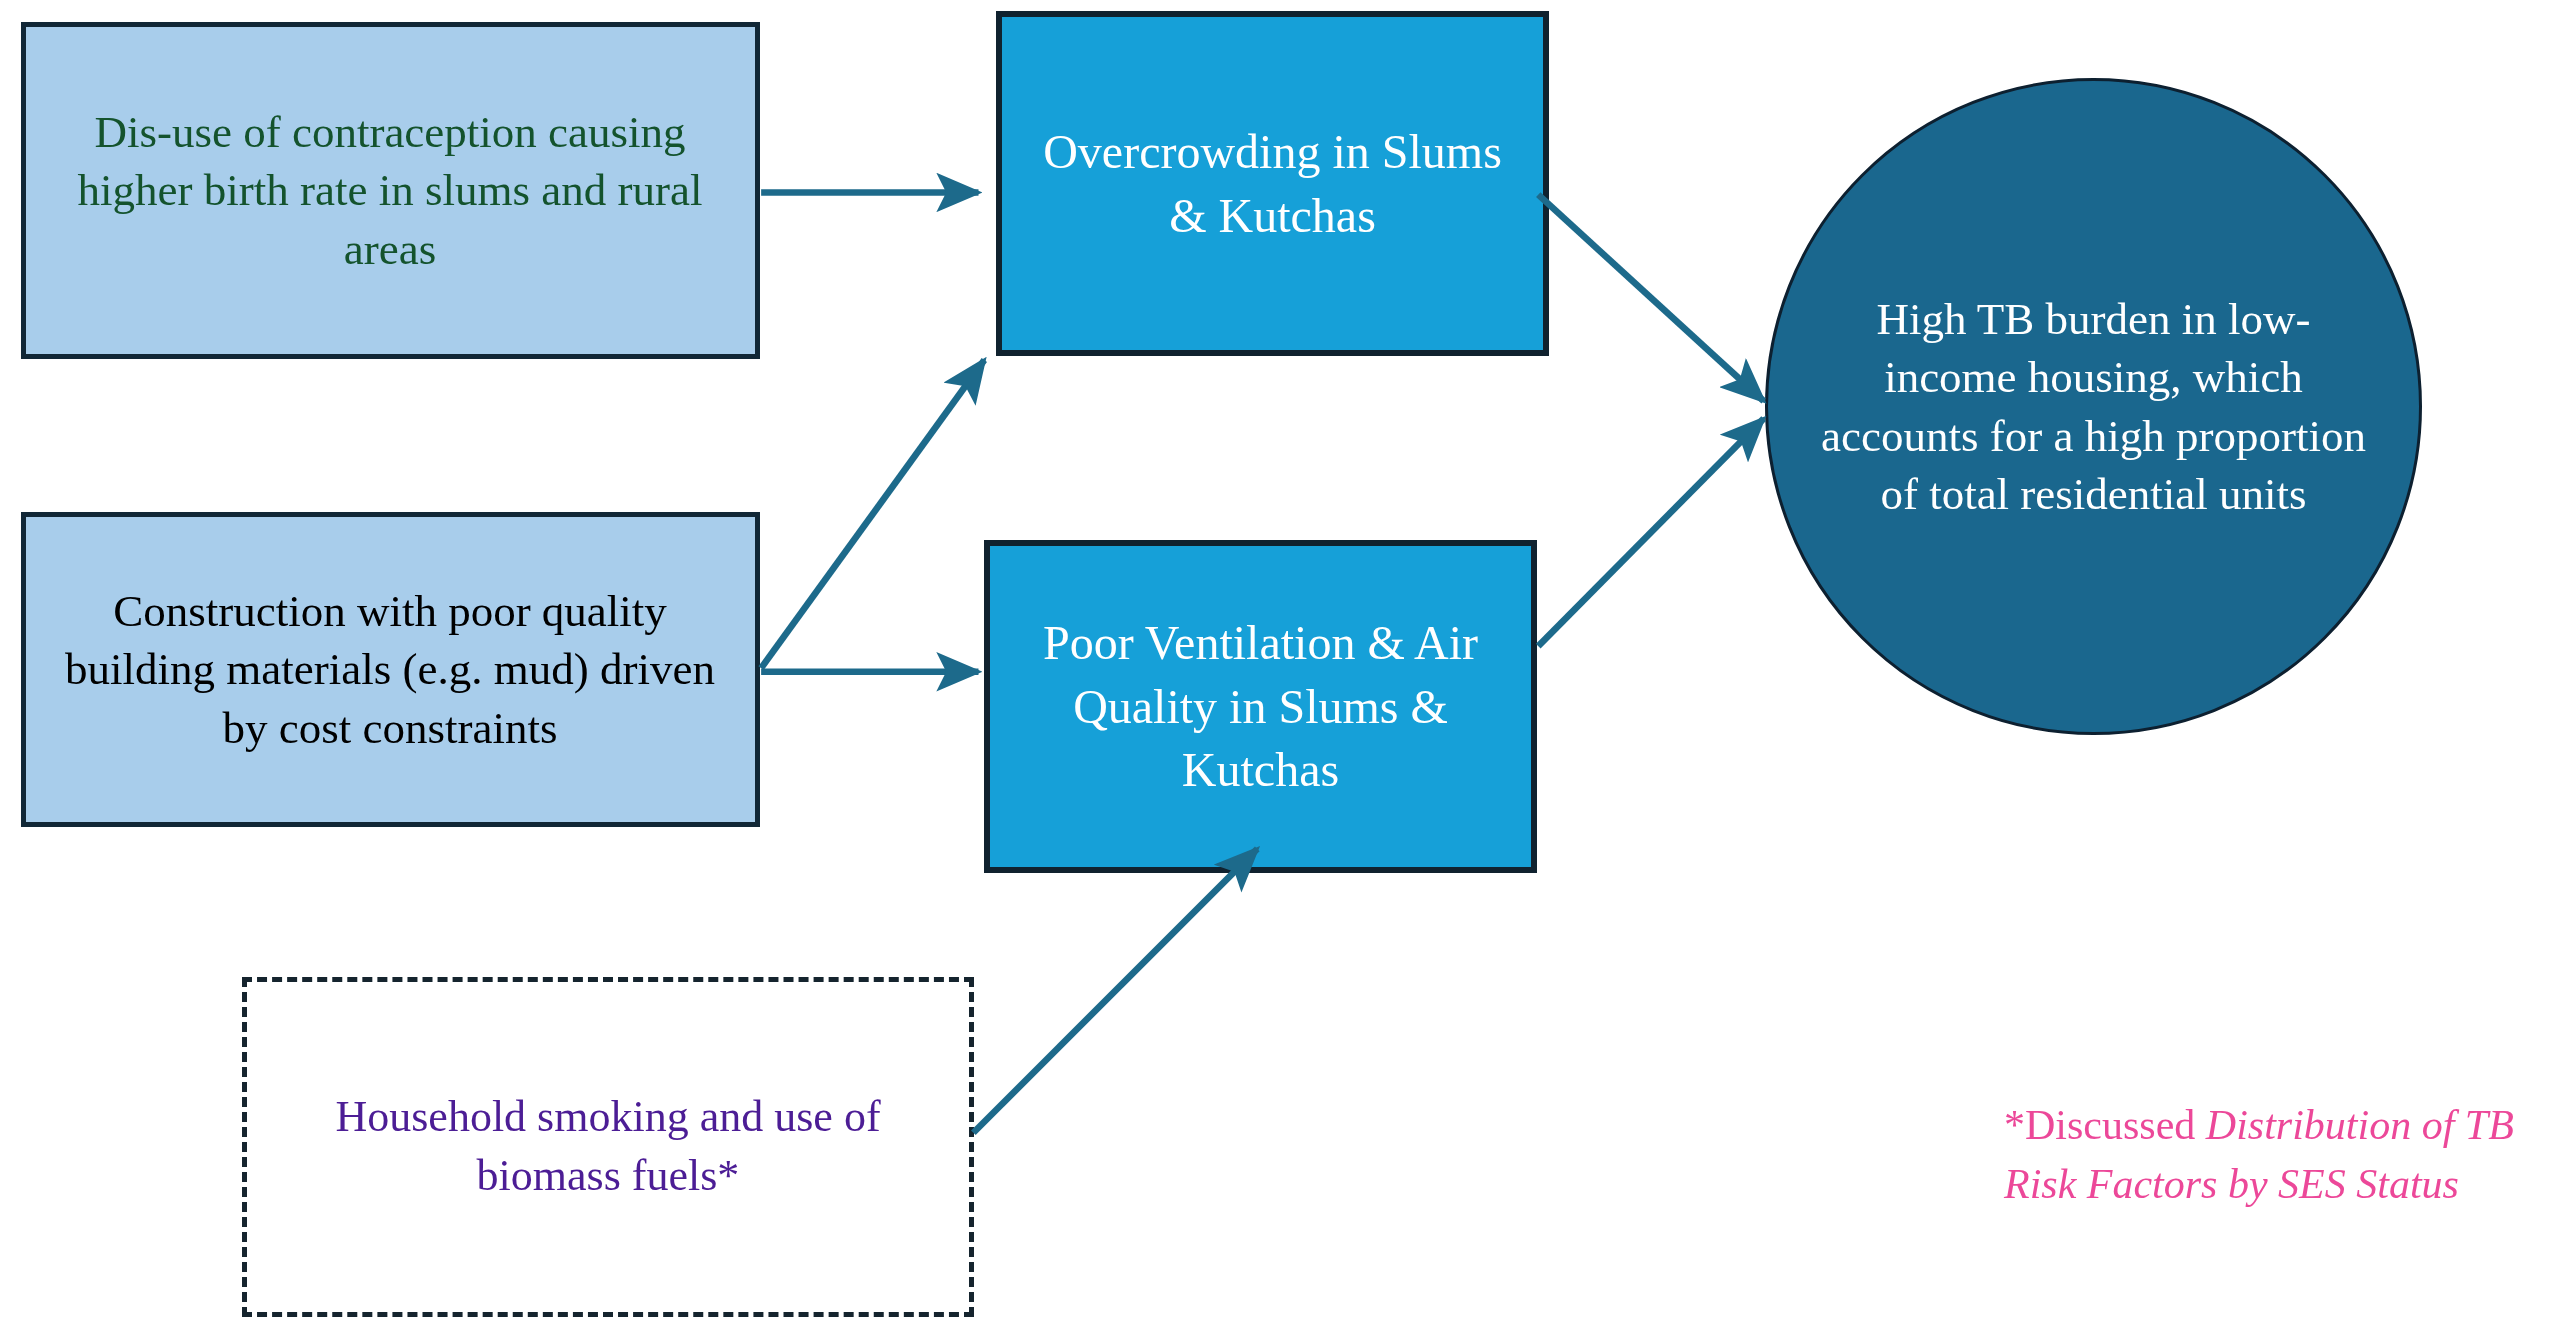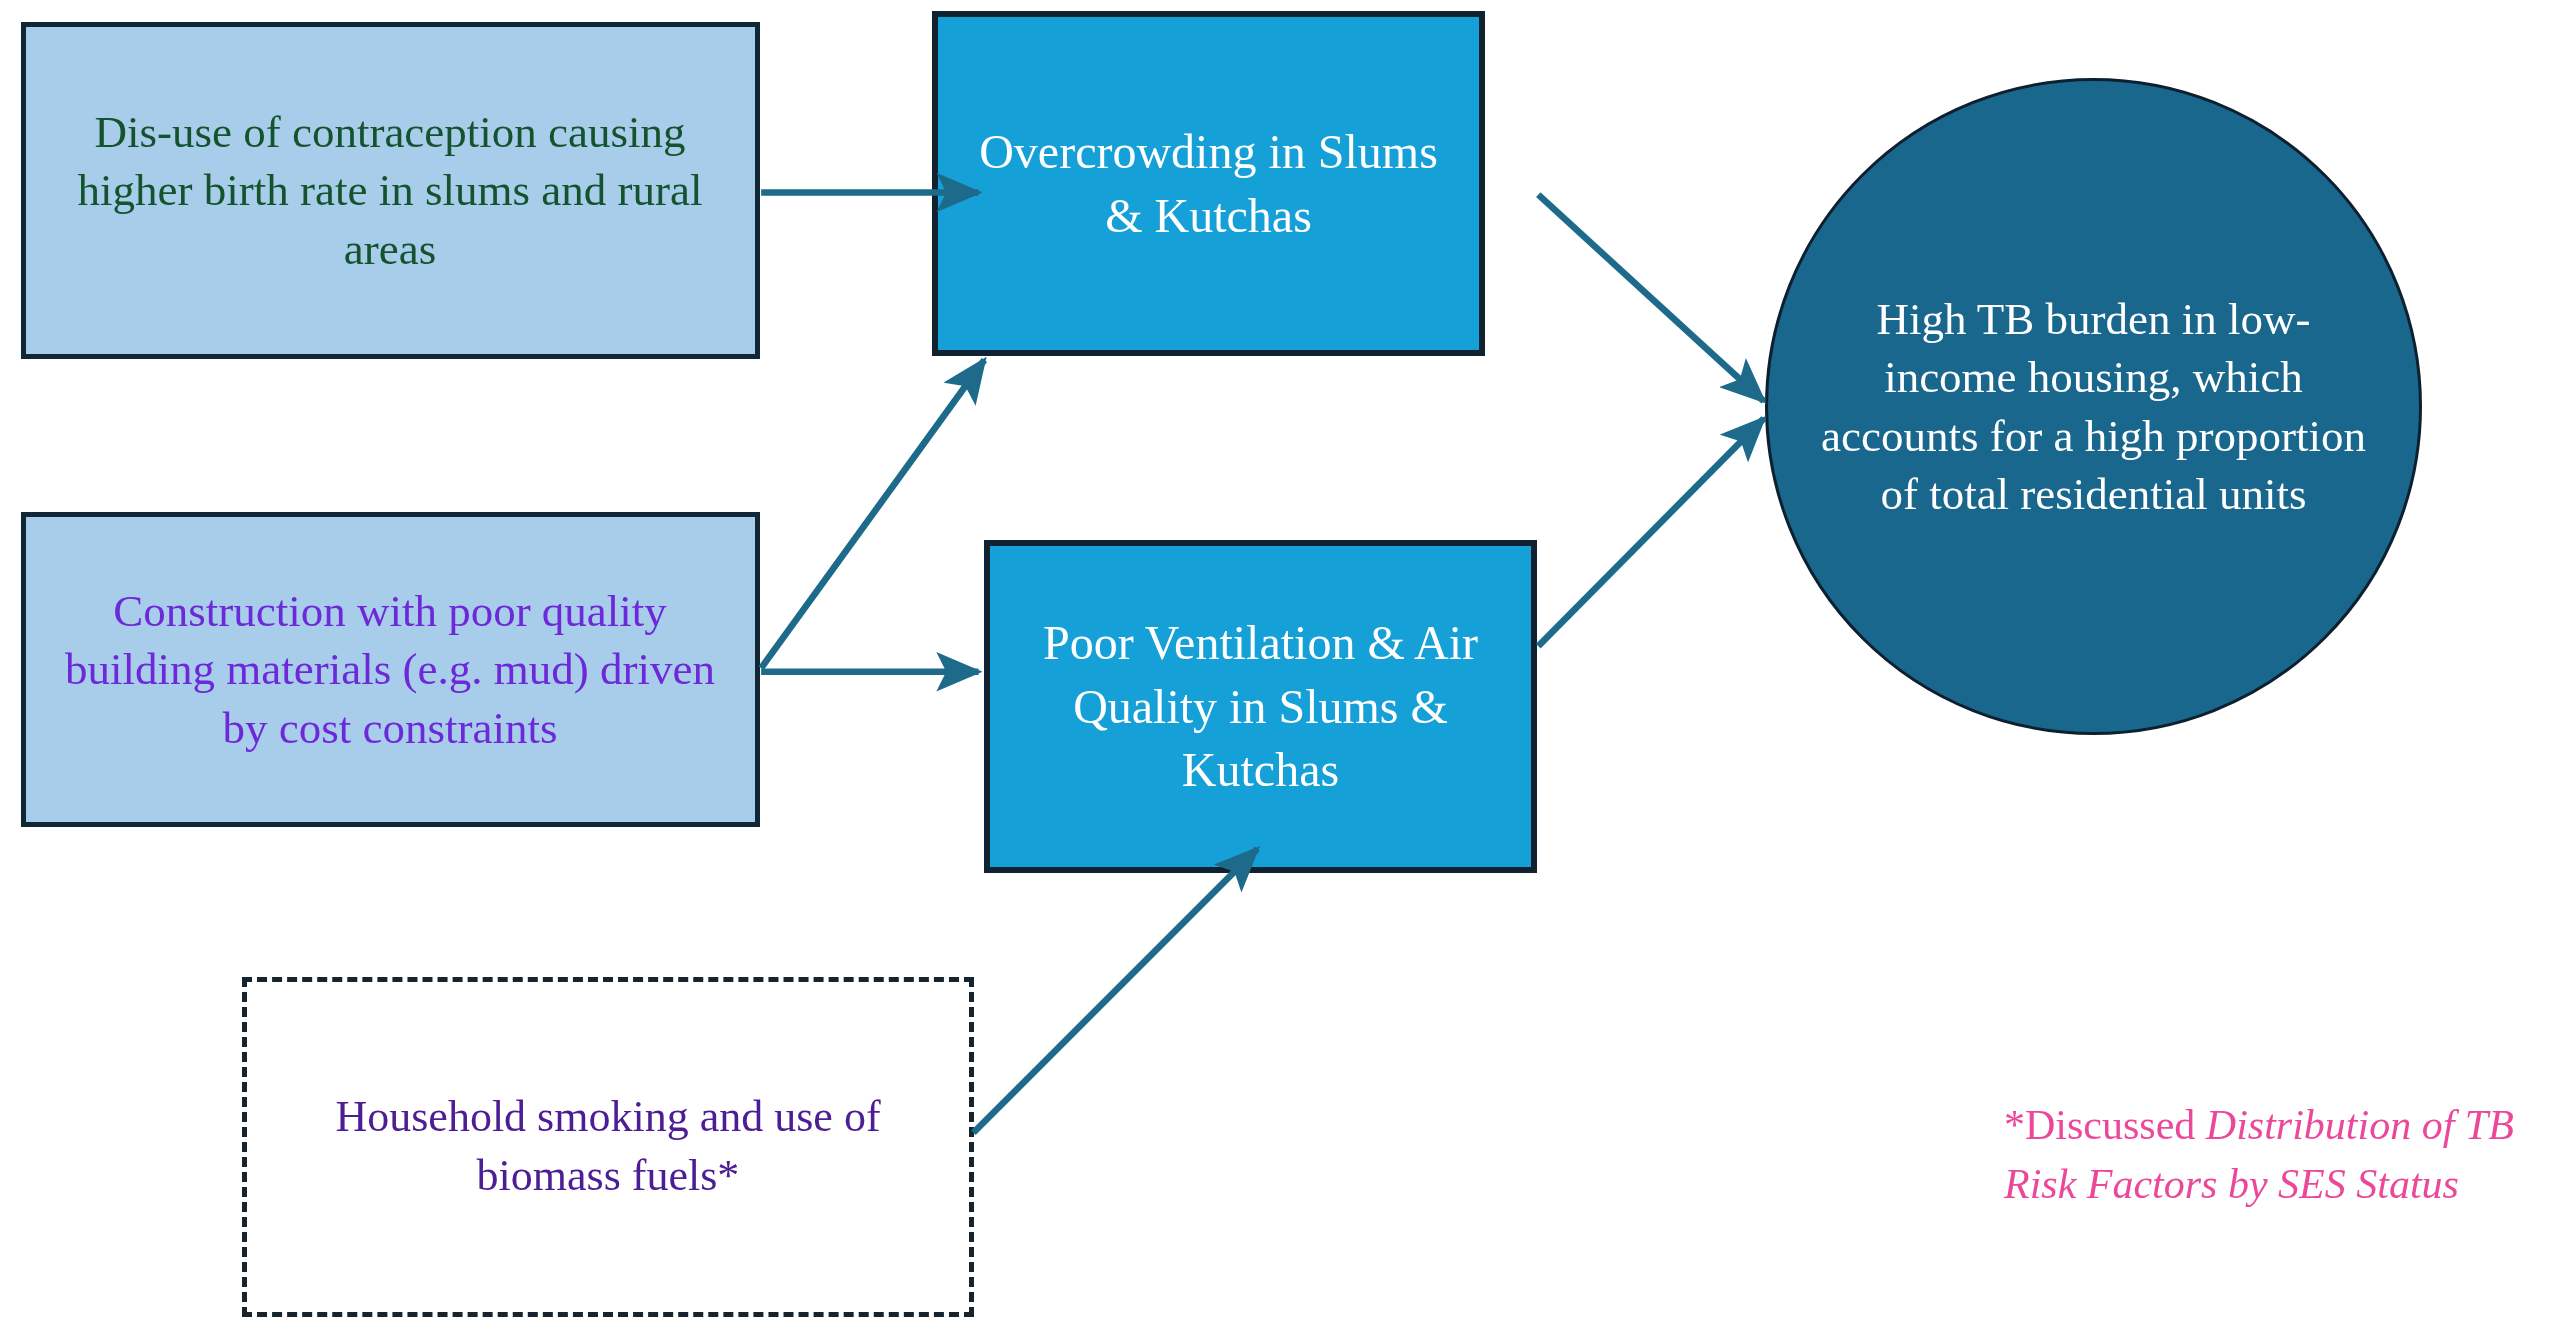--- a/index.html
+++ b/index.html
@@ -87,25 +87,25 @@
 </style>
 </head>
 <body>
 
 <div id="stage">
 
   <div class="node box-cause" id="node-cause-contraception" style="left: 20.5px; top: 22px; width: 739px; height: 337px; background: rgb(168, 205, 235); border-color: rgb(17, 39, 54); color: #14532d;">
     <span class="label">Dis-use of contraception causing higher birth rate in slums and rural areas</span>
   </div>
 
-  <div class="node box-cause" id="node-cause-construction" style="left: 20.5px; top: 512px; width: 739px; height: 315px; background: rgb(168, 205, 235); border-color: rgb(17, 39, 54); color: #6d28d9;">
+  <div class="node box-cause" id="node-cause-construction" style="left: 20.5px; top: 512px; width: 739px; height: 315px; background: rgb(168, 205, 235); border-color: rgb(17, 39, 54); color: #000000;">
     <span class="label">Construction with poor quality building materials (e.g. mud) driven by cost constraints</span>
   </div>
 
-  <div class="node box-mediator" id="node-mediator-overcrowding" style="left: 932px; top: 11px; width: 553px; height: 345px; background: rgb(22, 160, 216); border-color: rgb(16, 34, 47); color: rgb(255, 255, 255);">
+  <div class="node box-mediator" id="node-mediator-overcrowding" style="left: 996px; top: 11px; width: 553px; height: 345px; background: rgb(22, 160, 216); border-color: rgb(16, 34, 47); color: rgb(255, 255, 255);">
     <span class="label">Overcrowding in Slums &amp; Kutchas</span>
   </div>
 
   <div class="node box-mediator" id="node-mediator-ventilation" style="left: 984px; top: 540px; width: 553px; height: 333px; background: rgb(22, 160, 216); border-color: rgb(16, 34, 47); color: rgb(255, 255, 255);">
     <span class="label">Poor Ventilation &amp; Air Quality in Slums &amp; Kutchas</span>
   </div>
 
   <div class="node box-dashed" id="node-cause-smoking" style="left: 242px; top: 977px; width: 732px; height: 340px; border-color: rgb(21, 36, 46); color: #4c1d95;">
     <span class="label">Household smoking and use of biomass fuels*</span>
   </div>

